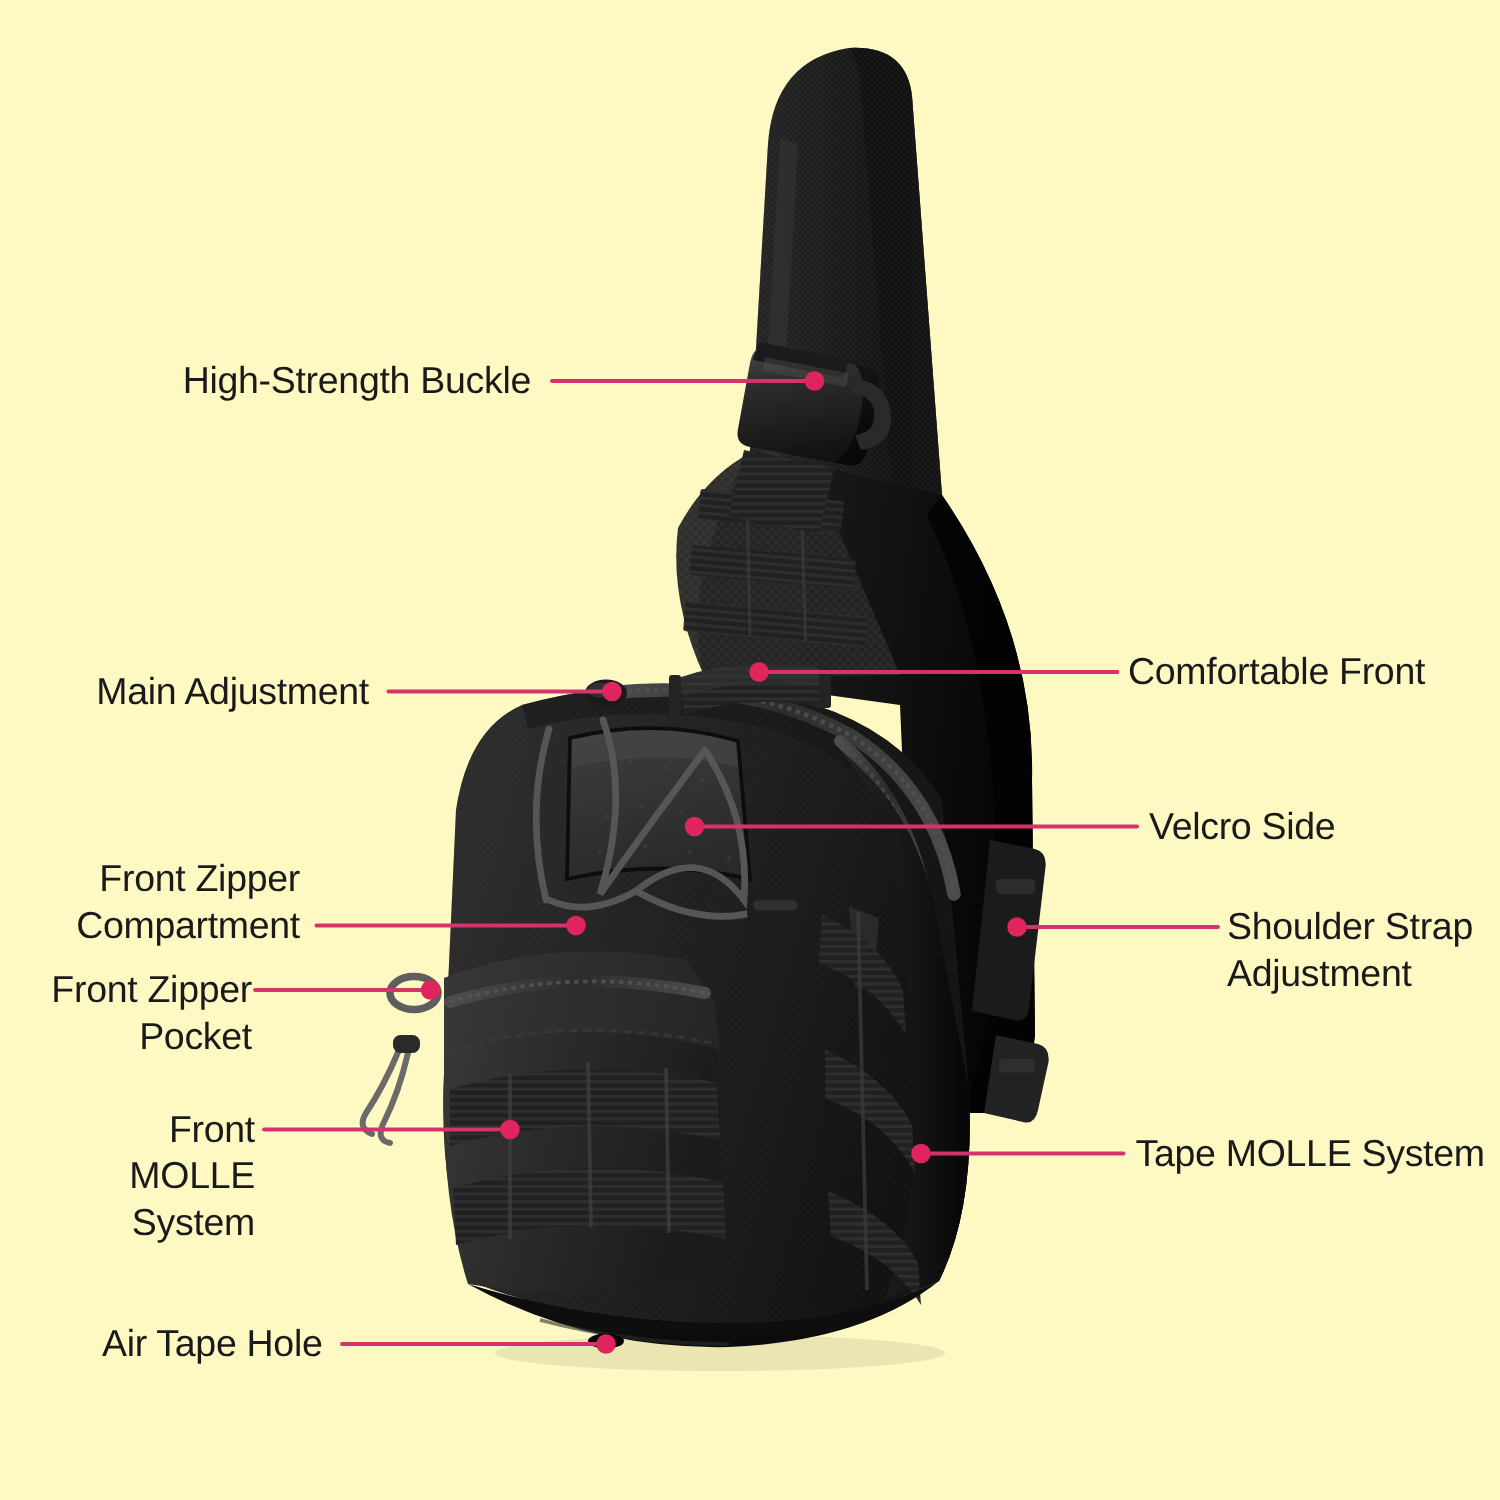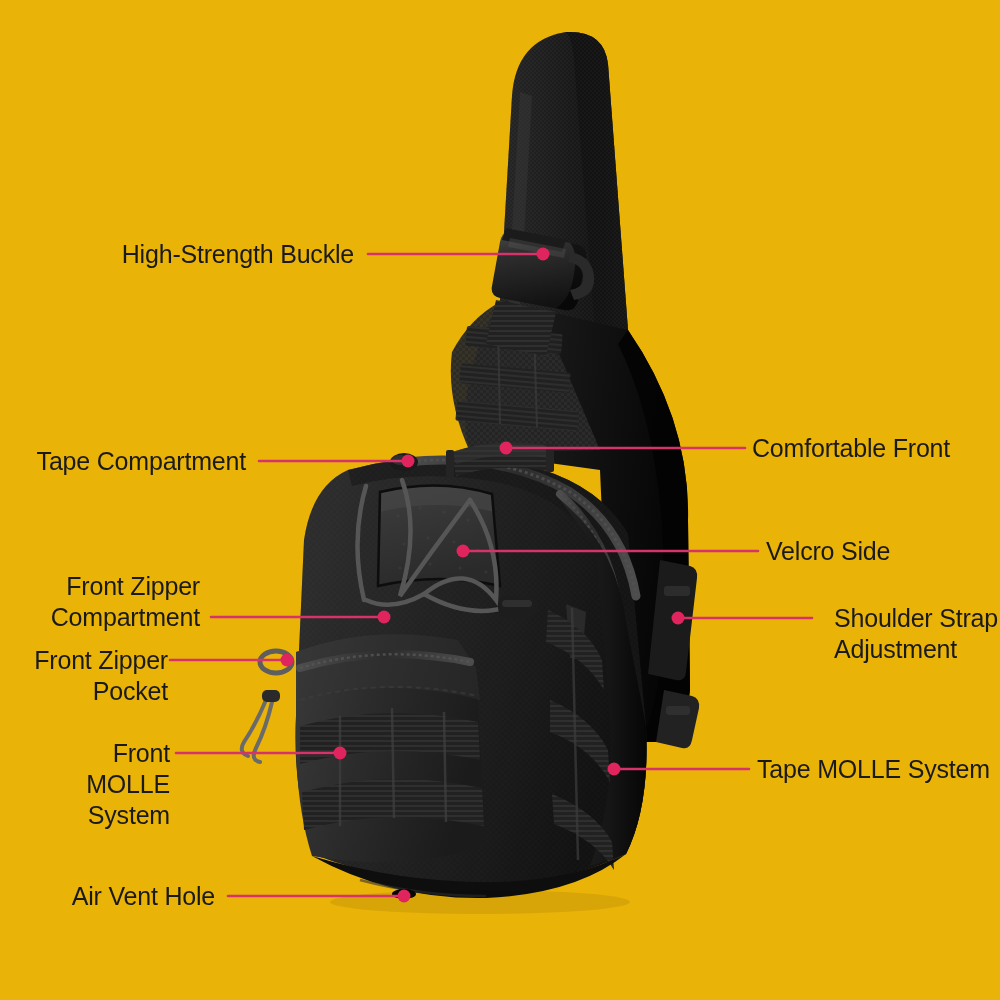--- a/index.html
+++ b/index.html
@@ -8,21 +8,21 @@
     padding: 0;
     background: #ffffff;
   }
   body {
     font-family: "Liberation Sans", "DejaVu Sans", sans-serif;
   }
   #infographic {
     position: relative;
     width: 1000px;
     height: 1000px;
-    background: #eab308;
+    background: #fef9c3;
     overflow: hidden;
   }
 
   
   #product-photo {
     position: absolute;
     left: 0; top: 0;
     width: 1000px;
     height: 1000px;
   }
@@ -316,28 +316,28 @@
         <circle cx="463" cy="551" r="6.5" fill="#e0245e"></circle>
         <line x1="678" y1="618" x2="812" y2="618" stroke="#d6336c" stroke-width="2.6" stroke-linecap="round"></line>
         <circle cx="678" cy="618" r="6.5" fill="#e0245e"></circle>
         <line x1="614" y1="769" x2="749" y2="769" stroke="#d6336c" stroke-width="2.6" stroke-linecap="round"></line>
         <circle cx="614" cy="769" r="6.5" fill="#e0245e"></circle>
       </g>
   </svg>
 
   <div id="labels-layer">
       <div class="callout-label right-align" style="top: 239px; right: 646px;">High-Strength Buckle</div>
-      <div class="callout-label right-align" style="top: 446px; right: 754px;">Tape Compartment</div>
+      <div class="callout-label right-align" style="top: 446px; right: 754px;">Main Adjustment</div>
       <div class="callout-label right-align" style="top: 571px; right: 800px;">Front Zipper
 Compartment</div>
       <div class="callout-label right-align" style="top: 645px; right: 832px;">Front Zipper
 Pocket</div>
       <div class="callout-label right-align" style="top: 738px; right: 830px; margin-left: 33px;">Front MOLLE
 System</div>
-      <div class="callout-label right-align" style="top: 881px; right: 785px;">Air Vent Hole</div>
+      <div class="callout-label right-align" style="top: 881px; right: 785px;">Air Tape Hole</div>
       <div class="callout-label left-align" style="top: 433px; left: 752px;">Comfortable Front</div>
       <div class="callout-label left-align" style="top: 536px; left: 766px;">Velcro Side</div>
-      <div class="callout-label left-align" style="top: 603px; left: 818px; margin-left: 16px;">Shoulder Strap
+      <div class="callout-label left-align" style="top: 603px; left: 818px;">Shoulder Strap
 Adjustment</div>
       <div class="callout-label left-align" style="top: 754px; left: 757px;">Tape MOLLE System</div>
     </div>
 
 </div>
 
 </body></html>

